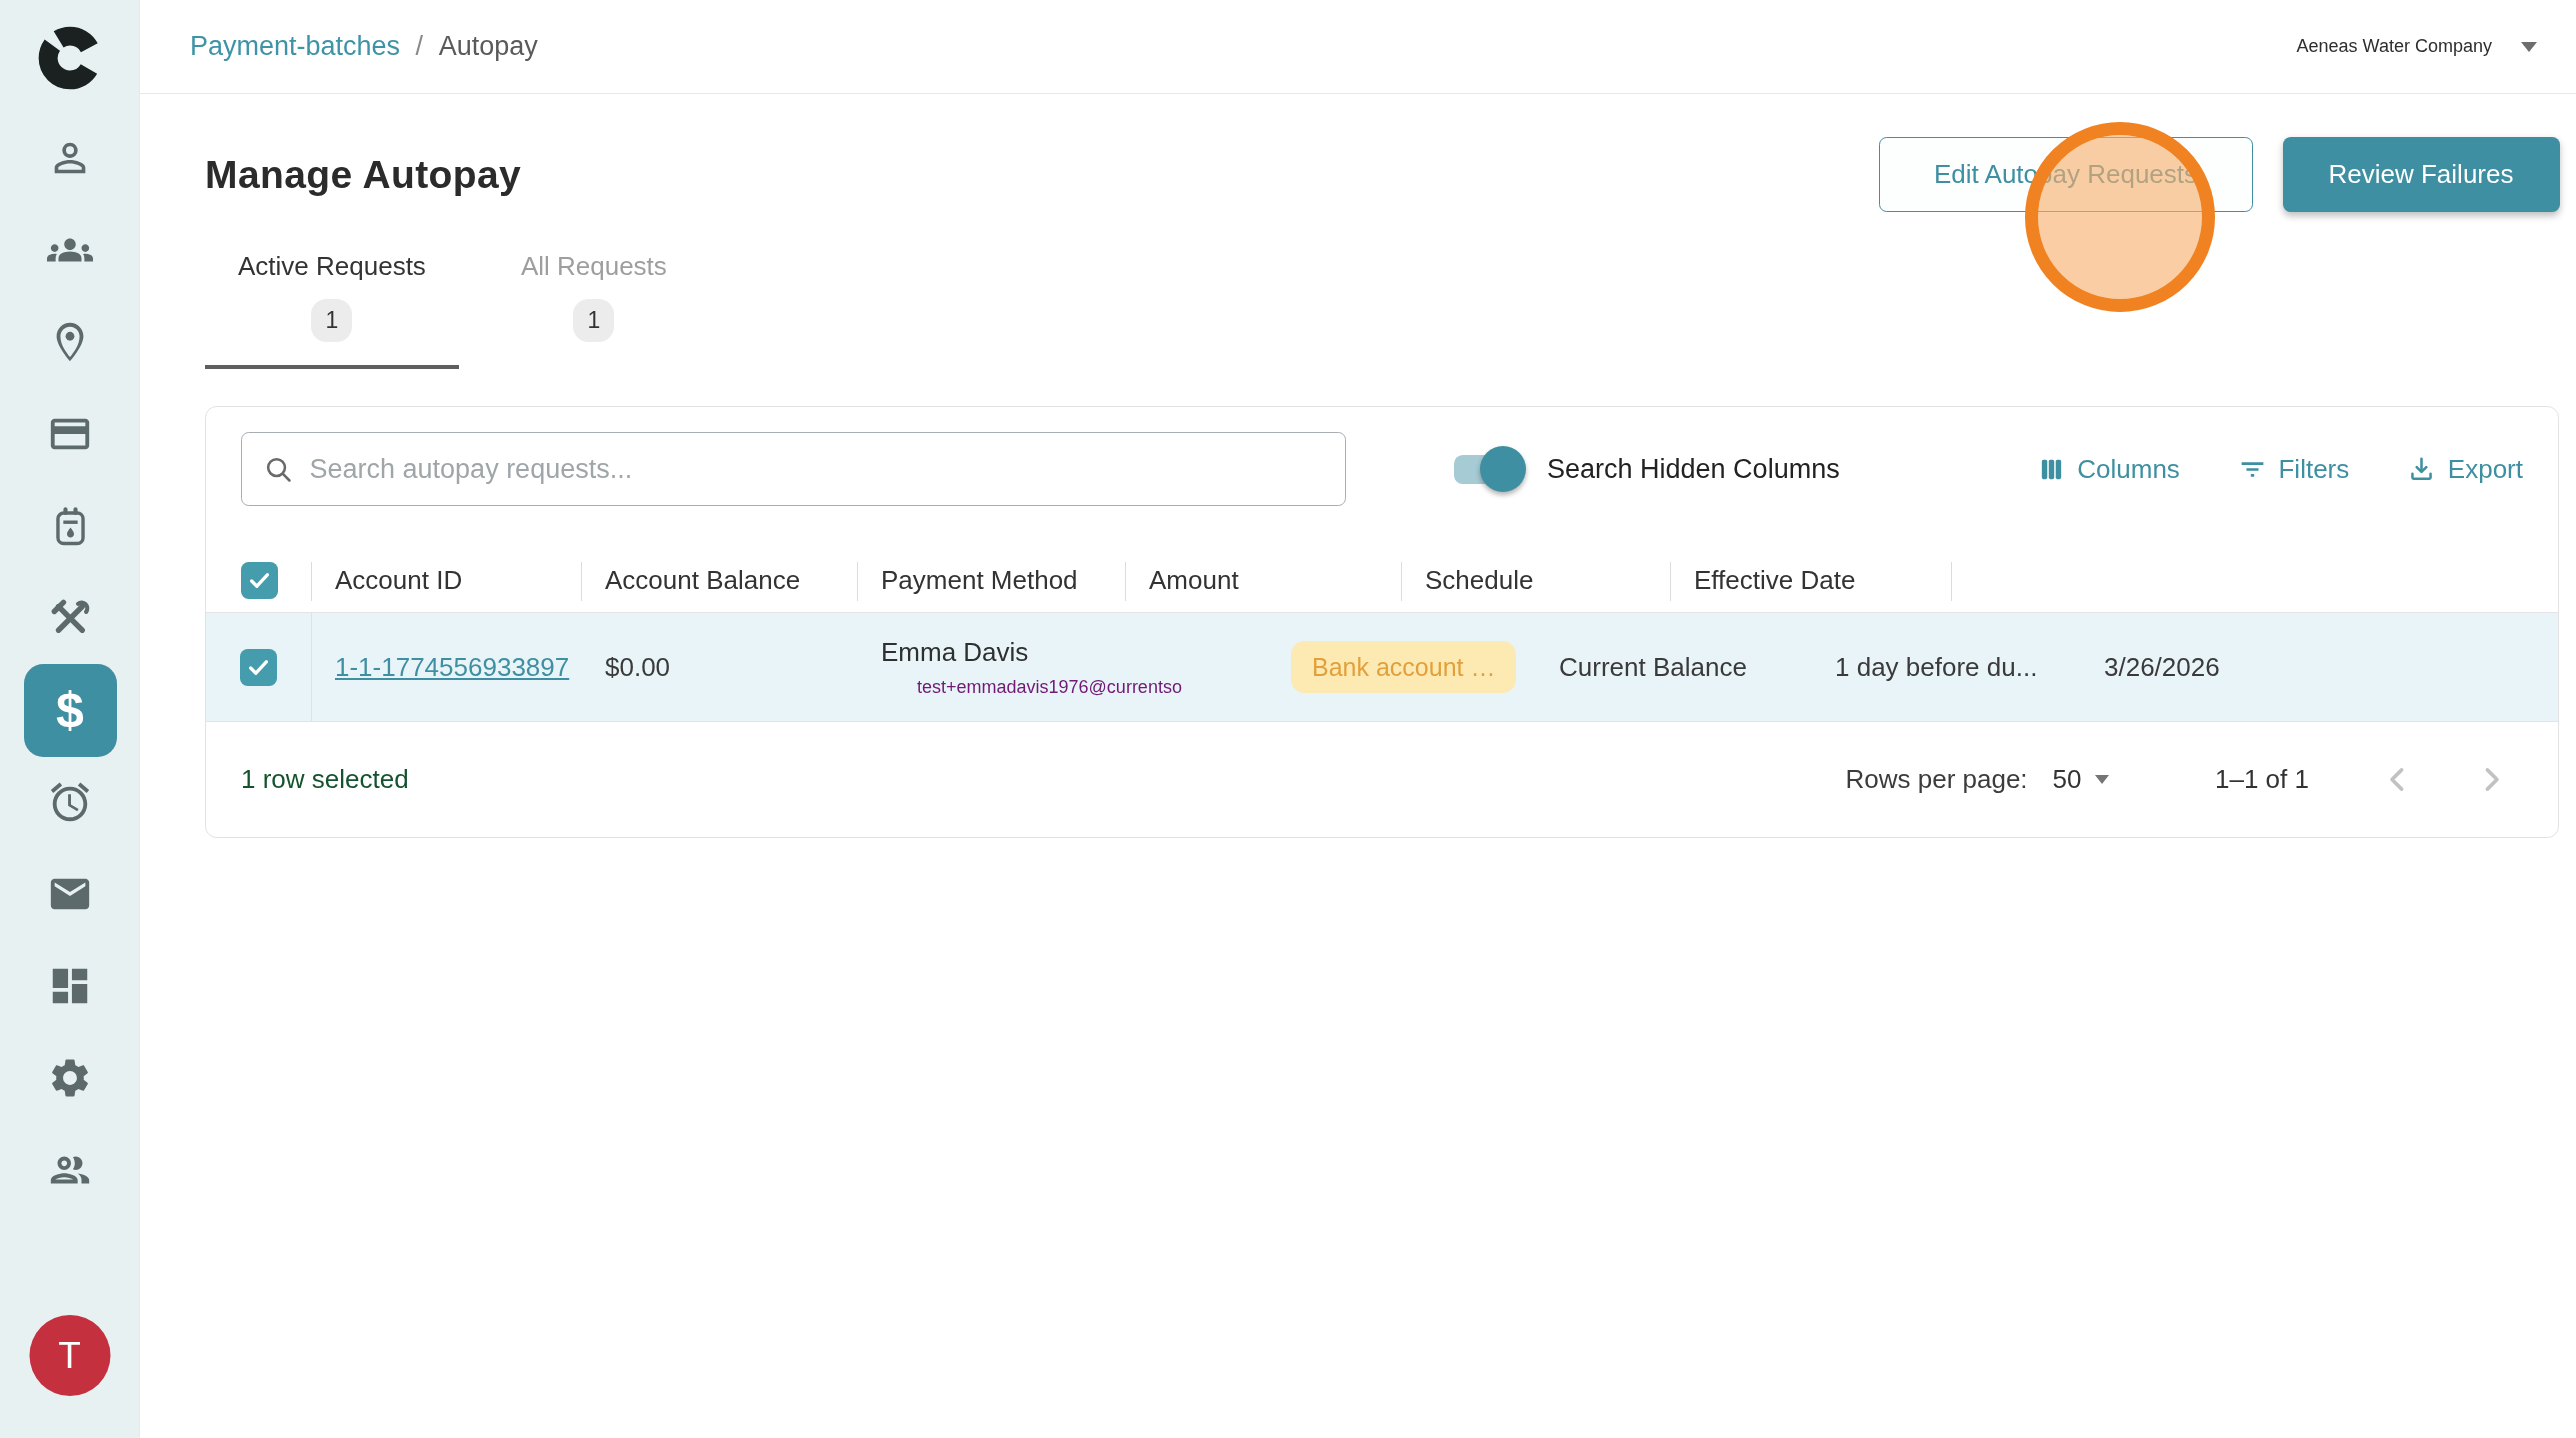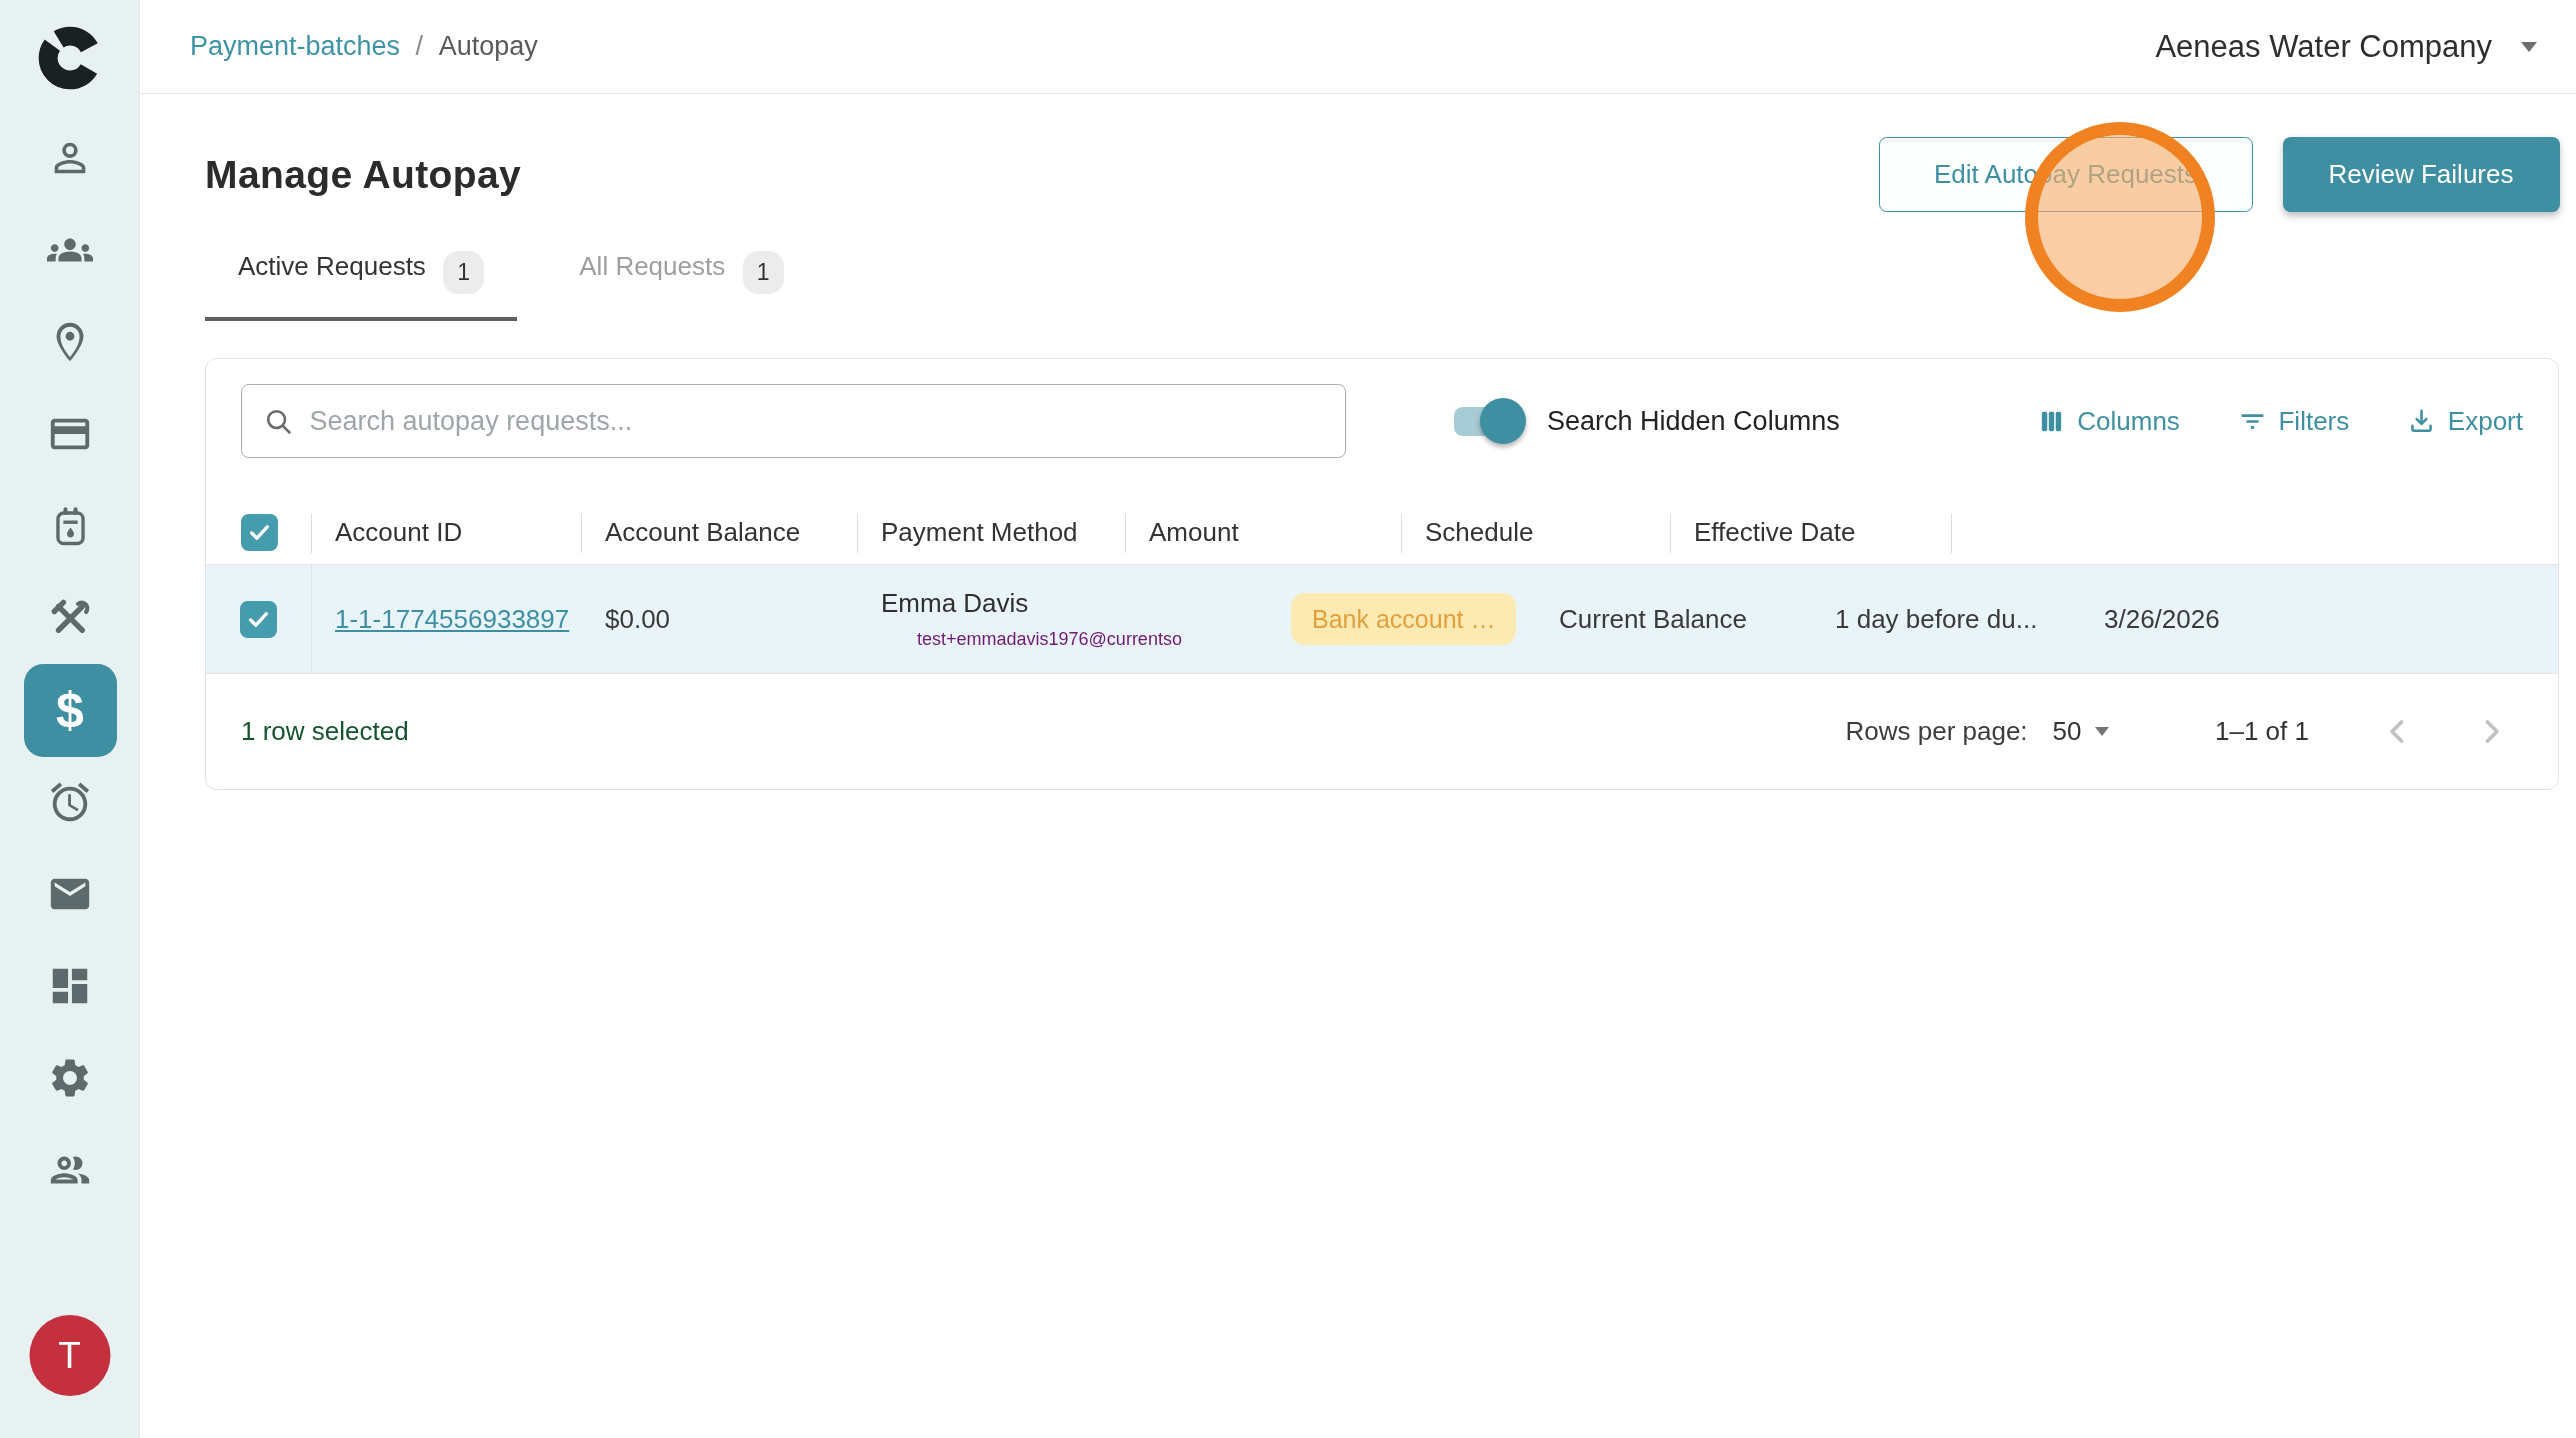--- a/index.html
+++ b/index.html
@@ -24,38 +24,38 @@
   
   .main { position:absolute; left:140px; top:0; width:2436px; height:1439px; background:#fff; }
 
   .topbar { height:94px; border-bottom:1px solid #e7e7e7; display:flex; align-items:center;
             padding:0 39px 0 50px; }
   .breadcrumb { font-size:27px; display:flex; align-items:center; gap:15.5px; }
   .crumb-link { color:#3e93a6; cursor:pointer; }
   .crumb-sep { color:#8a8a8a; }
   .crumb-current { color:#5a5a5a; }
   .company { margin-left:auto; display:flex; align-items:center; gap:29px; cursor:pointer; }
-  .company-name { font-size:31px; color:#2e2e2e; }
+  .company-name { font-size:18px; color:#2e2e2e; }
 
   .page-header { display:flex; align-items:center; padding:0 16.5px 0 65px; margin-top:43px; }
   .page-title { font-size:39px; font-weight:700; color:#2b2b2b; letter-spacing:0.4px; }
   .actions { margin-left:auto; display:flex; gap:30px; }
   .btn { height:75px; border-radius:7.7px; font-size:26px; font-weight:500;
          display:flex; align-items:center; justify-content:center; cursor:pointer; }
   .btn-outline { width:374px; background:#fdffff; border:1.9px solid #3f8fa2; color:#3f8fa2; }
   .btn-solid { width:277px; background:#3f8fa2; border:none; color:#ffffff;
                box-shadow:0 3.9px 7.7px rgba(0,0,0,0.25); }
 
   .click-highlight { position:absolute; left:2025px; top:122px; width:190px; height:190px;
                      border-radius:50%; border:13.5px solid #f08221;
                      background:rgba(247,174,108,0.62); z-index:40; pointer-events:none; }
 
   .tabs { display:flex; padding-left:65px; margin-top:39px; }
-  .tab { display:flex; align-items:flex-start; gap:17.4px; padding:0 33px 23px 33px;
-         font-size:26px; cursor:pointer; margin-right:29px; }
+  .tab { display:flex; align-items:center; gap:17.4px; padding:0 33px 23px 33px;
+         font-size:26px; cursor:pointer; margin-right:29px;flex-direction:column; }
   .tab.active { color:#333; border-bottom:4.8px solid #5f5f5f; font-weight:500; }
   .tab.inactive { color:#9e9e9e; }
   .tab-badge { min-width:41px; height:43px; padding:0 11.6px; border-radius:15.5px; background:#ececec;
                color:#333; font-size:23px; display:flex; align-items:center; justify-content:center; }
 
   
   .card { margin:37px 16.5px 0 65px; width:2354px; height:432px;
           border:1px solid #e2e2e2; border-radius:11.6px; background:#fff;
           display:flex; flex-direction:column; overflow:hidden; }
   .toolbar { display:flex; align-items:center; padding:25px 35px 0 35px; height:99px; }

